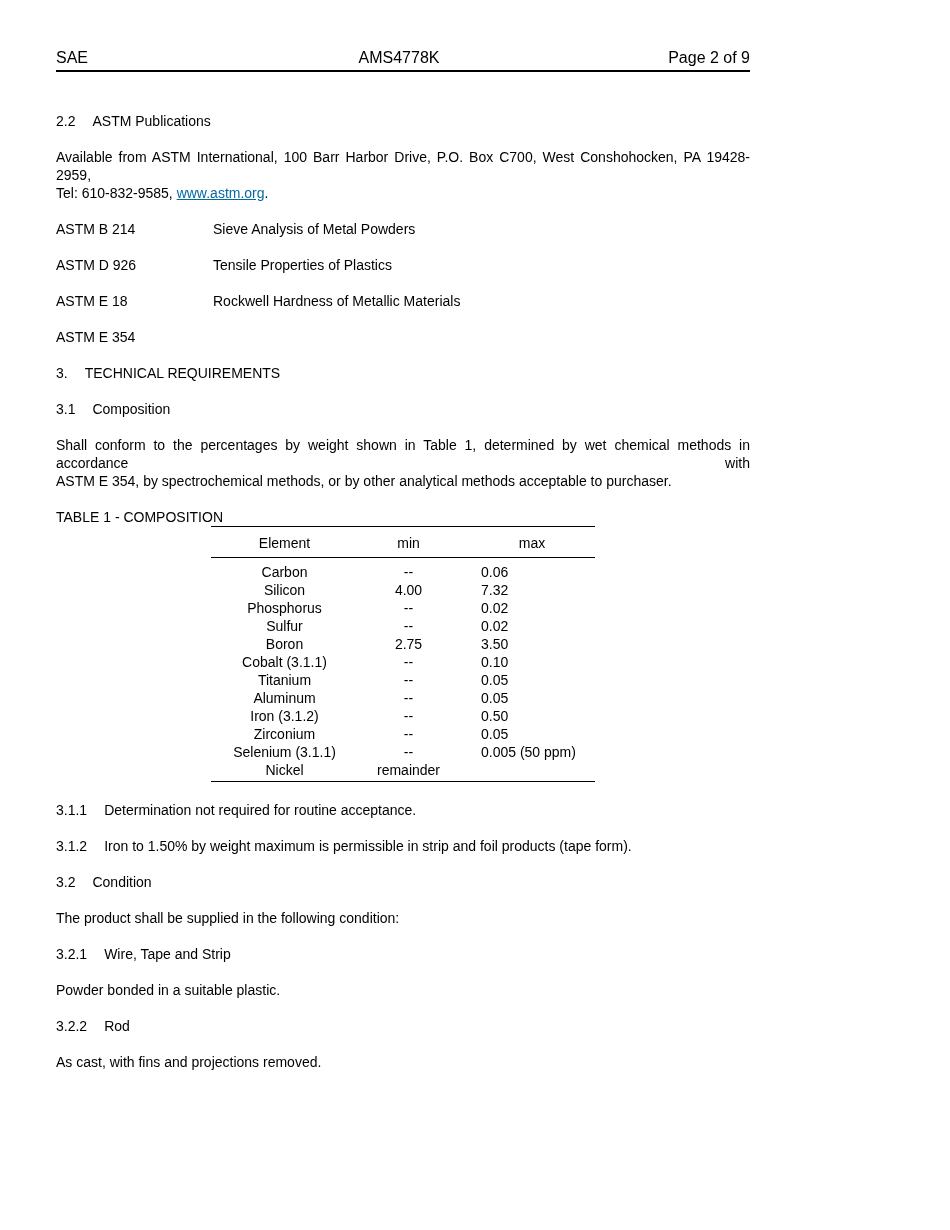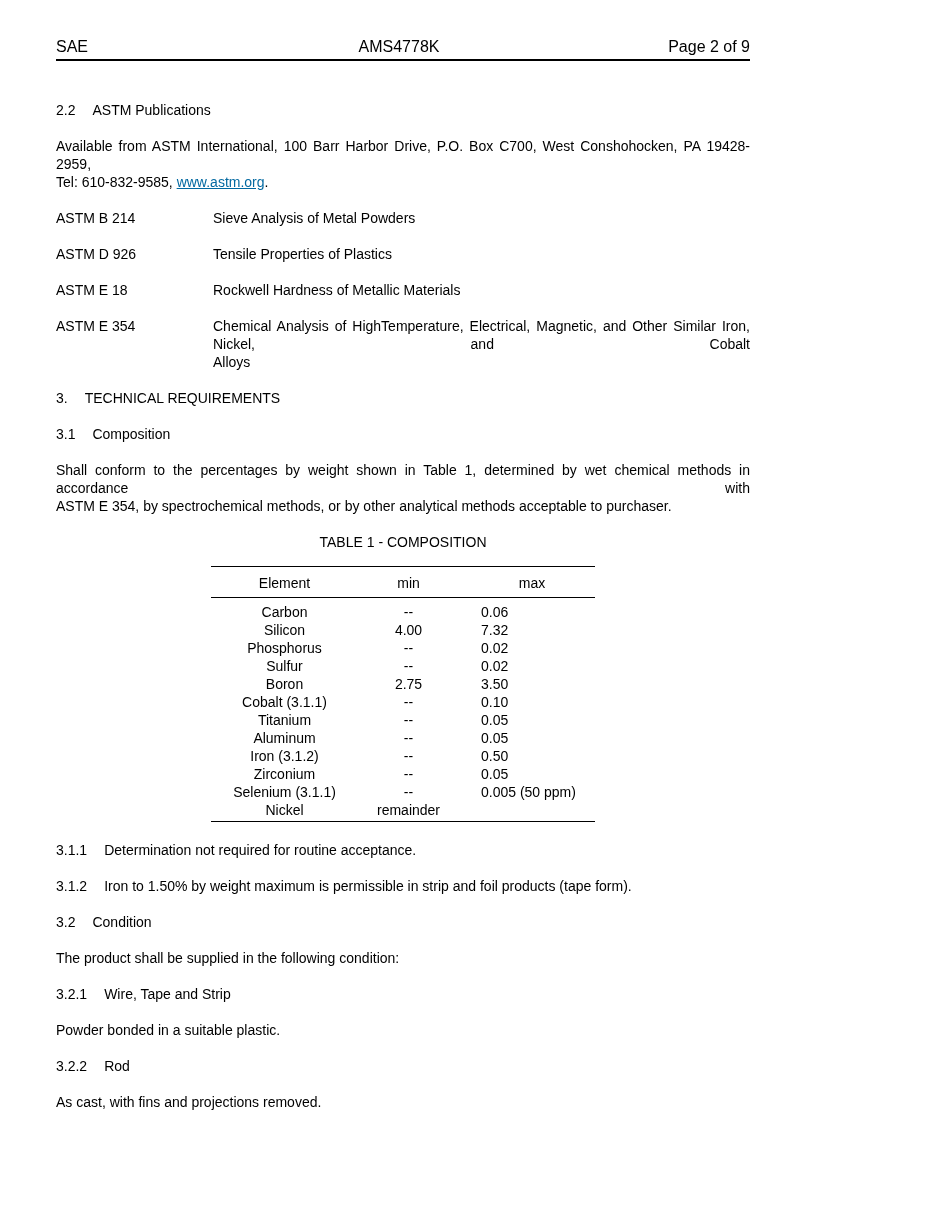--- a/index.html
+++ b/index.html
@@ -13,21 +13,21 @@
     font-family: "Liberation Sans", sans-serif;
     font-size: 14px;
     line-height: 18px;
     color: #000000;
     overflow: hidden;
   }
   .page {
     box-sizing: border-box;
     width: 806px;
     height: 1230px;
-    padding: 36px 56px 0 56px;
+    padding: 47px 56px 0 56px;
   }
   
   .doc-header {
     position: relative;
     display: flex;
     justify-content: space-between;
     align-items: baseline;
     font-size: 16px;
     line-height: 21px;
     border-bottom: 2px solid #000;
@@ -58,22 +58,21 @@
   .ref-item {
     display: flex;
     margin-bottom: 18px;
     gap: 44px;
   }
   .ref-code { width: 113px; flex: none; }
   .ref-desc { flex: 1; }
   
   .tbl-wrap { margin-bottom: 19px; }
   .tbl-title {
-    text-align: center;
-    margin-bottom: 15px;
+    text-align: left;
   }
   .tbl {
     width: 384px;
     margin: 0 auto;
     border-top: 1.5px solid #000;
     border-bottom: 1.5px solid #000;
   }
   .tr { display: flex; }
   .thead {
     border-bottom: 1.5px solid #000;
@@ -114,24 +113,20 @@
     <div class="ref-item">
       <span class="ref-code">ASTM D 926</span>
       <span class="ref-desc">Tensile Properties of Plastics</span>
     </div>
     <div class="ref-item">
       <span class="ref-code">ASTM E 18</span>
       <span class="ref-desc">Rockwell Hardness of Metallic Materials</span>
     </div>
     <div class="ref-item">
       <span class="ref-code">ASTM E 354</span>
-      <span class="ref-desc">
-        <span class="jfull">Chemical Analysis of HighTemperature, Electrical, Magnetic, and Other Similar Iron, Nickel, and Cobalt</span>
-        <span class="pline">Alloys</span>
-      </span>
     </div>
   </div>
 
   <div class="blk">
     <span class="sec-num">3.</span><span>TECHNICAL REQUIREMENTS</span>
   </div>
 
   <div class="blk">
     <span class="sec-num">3.1</span><span>Composition</span>
   </div>

